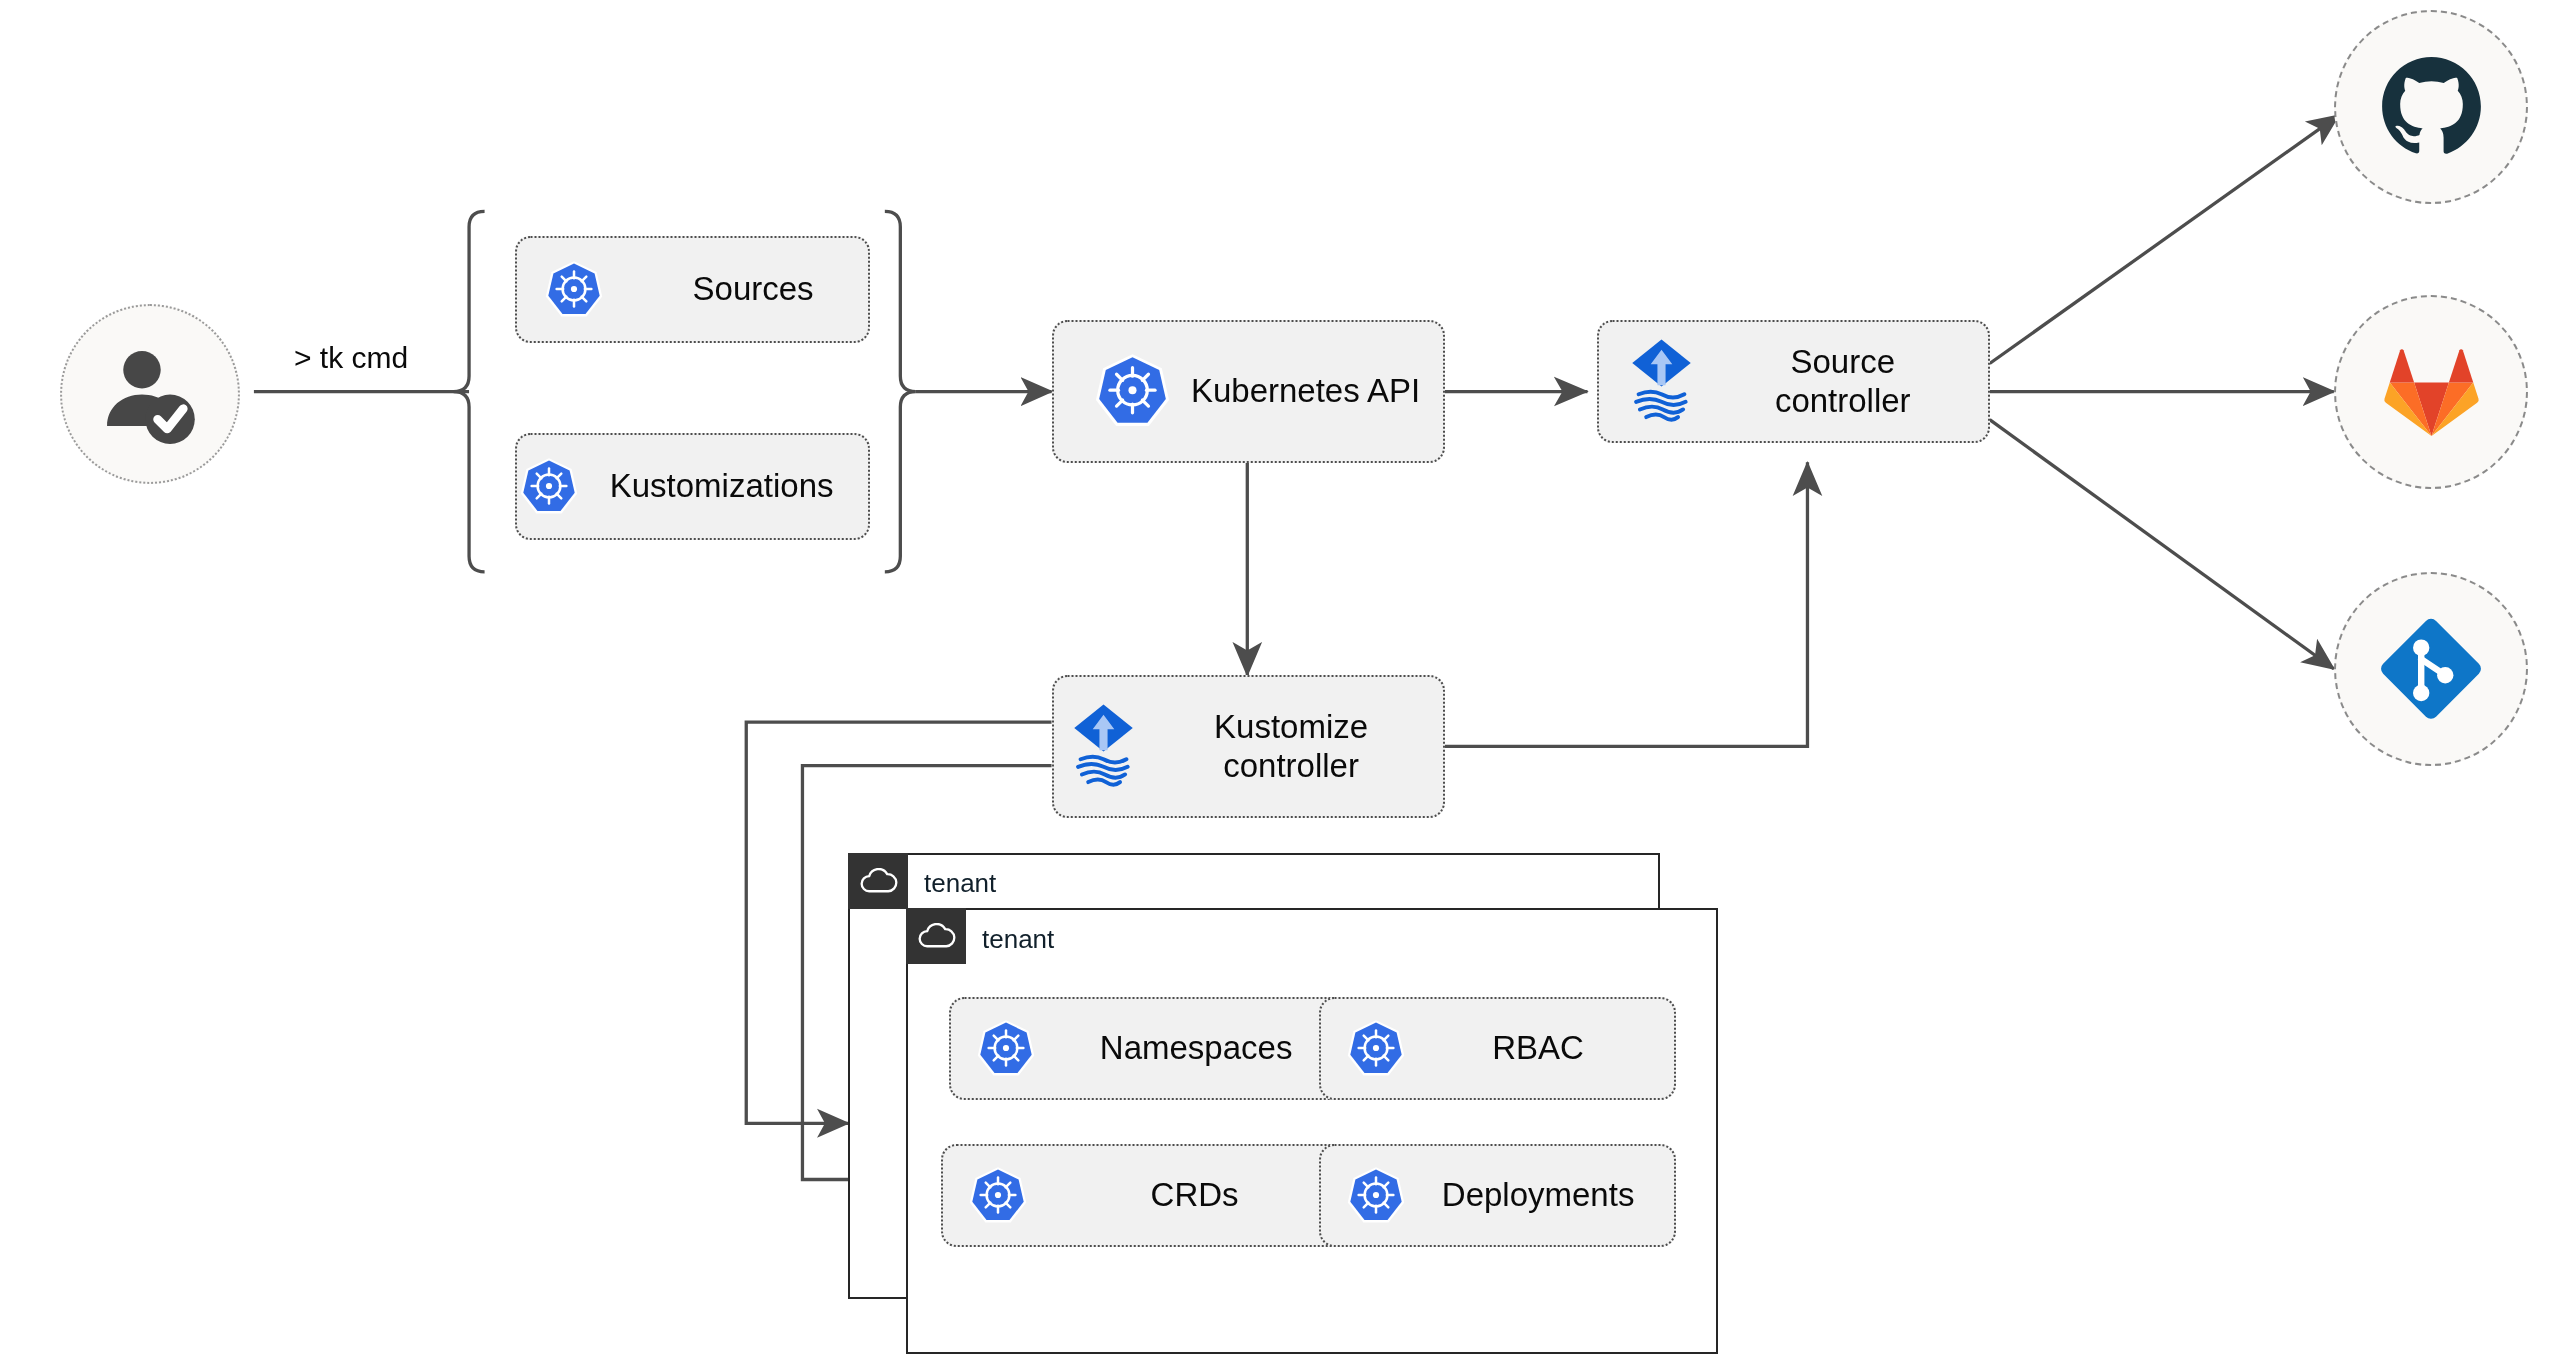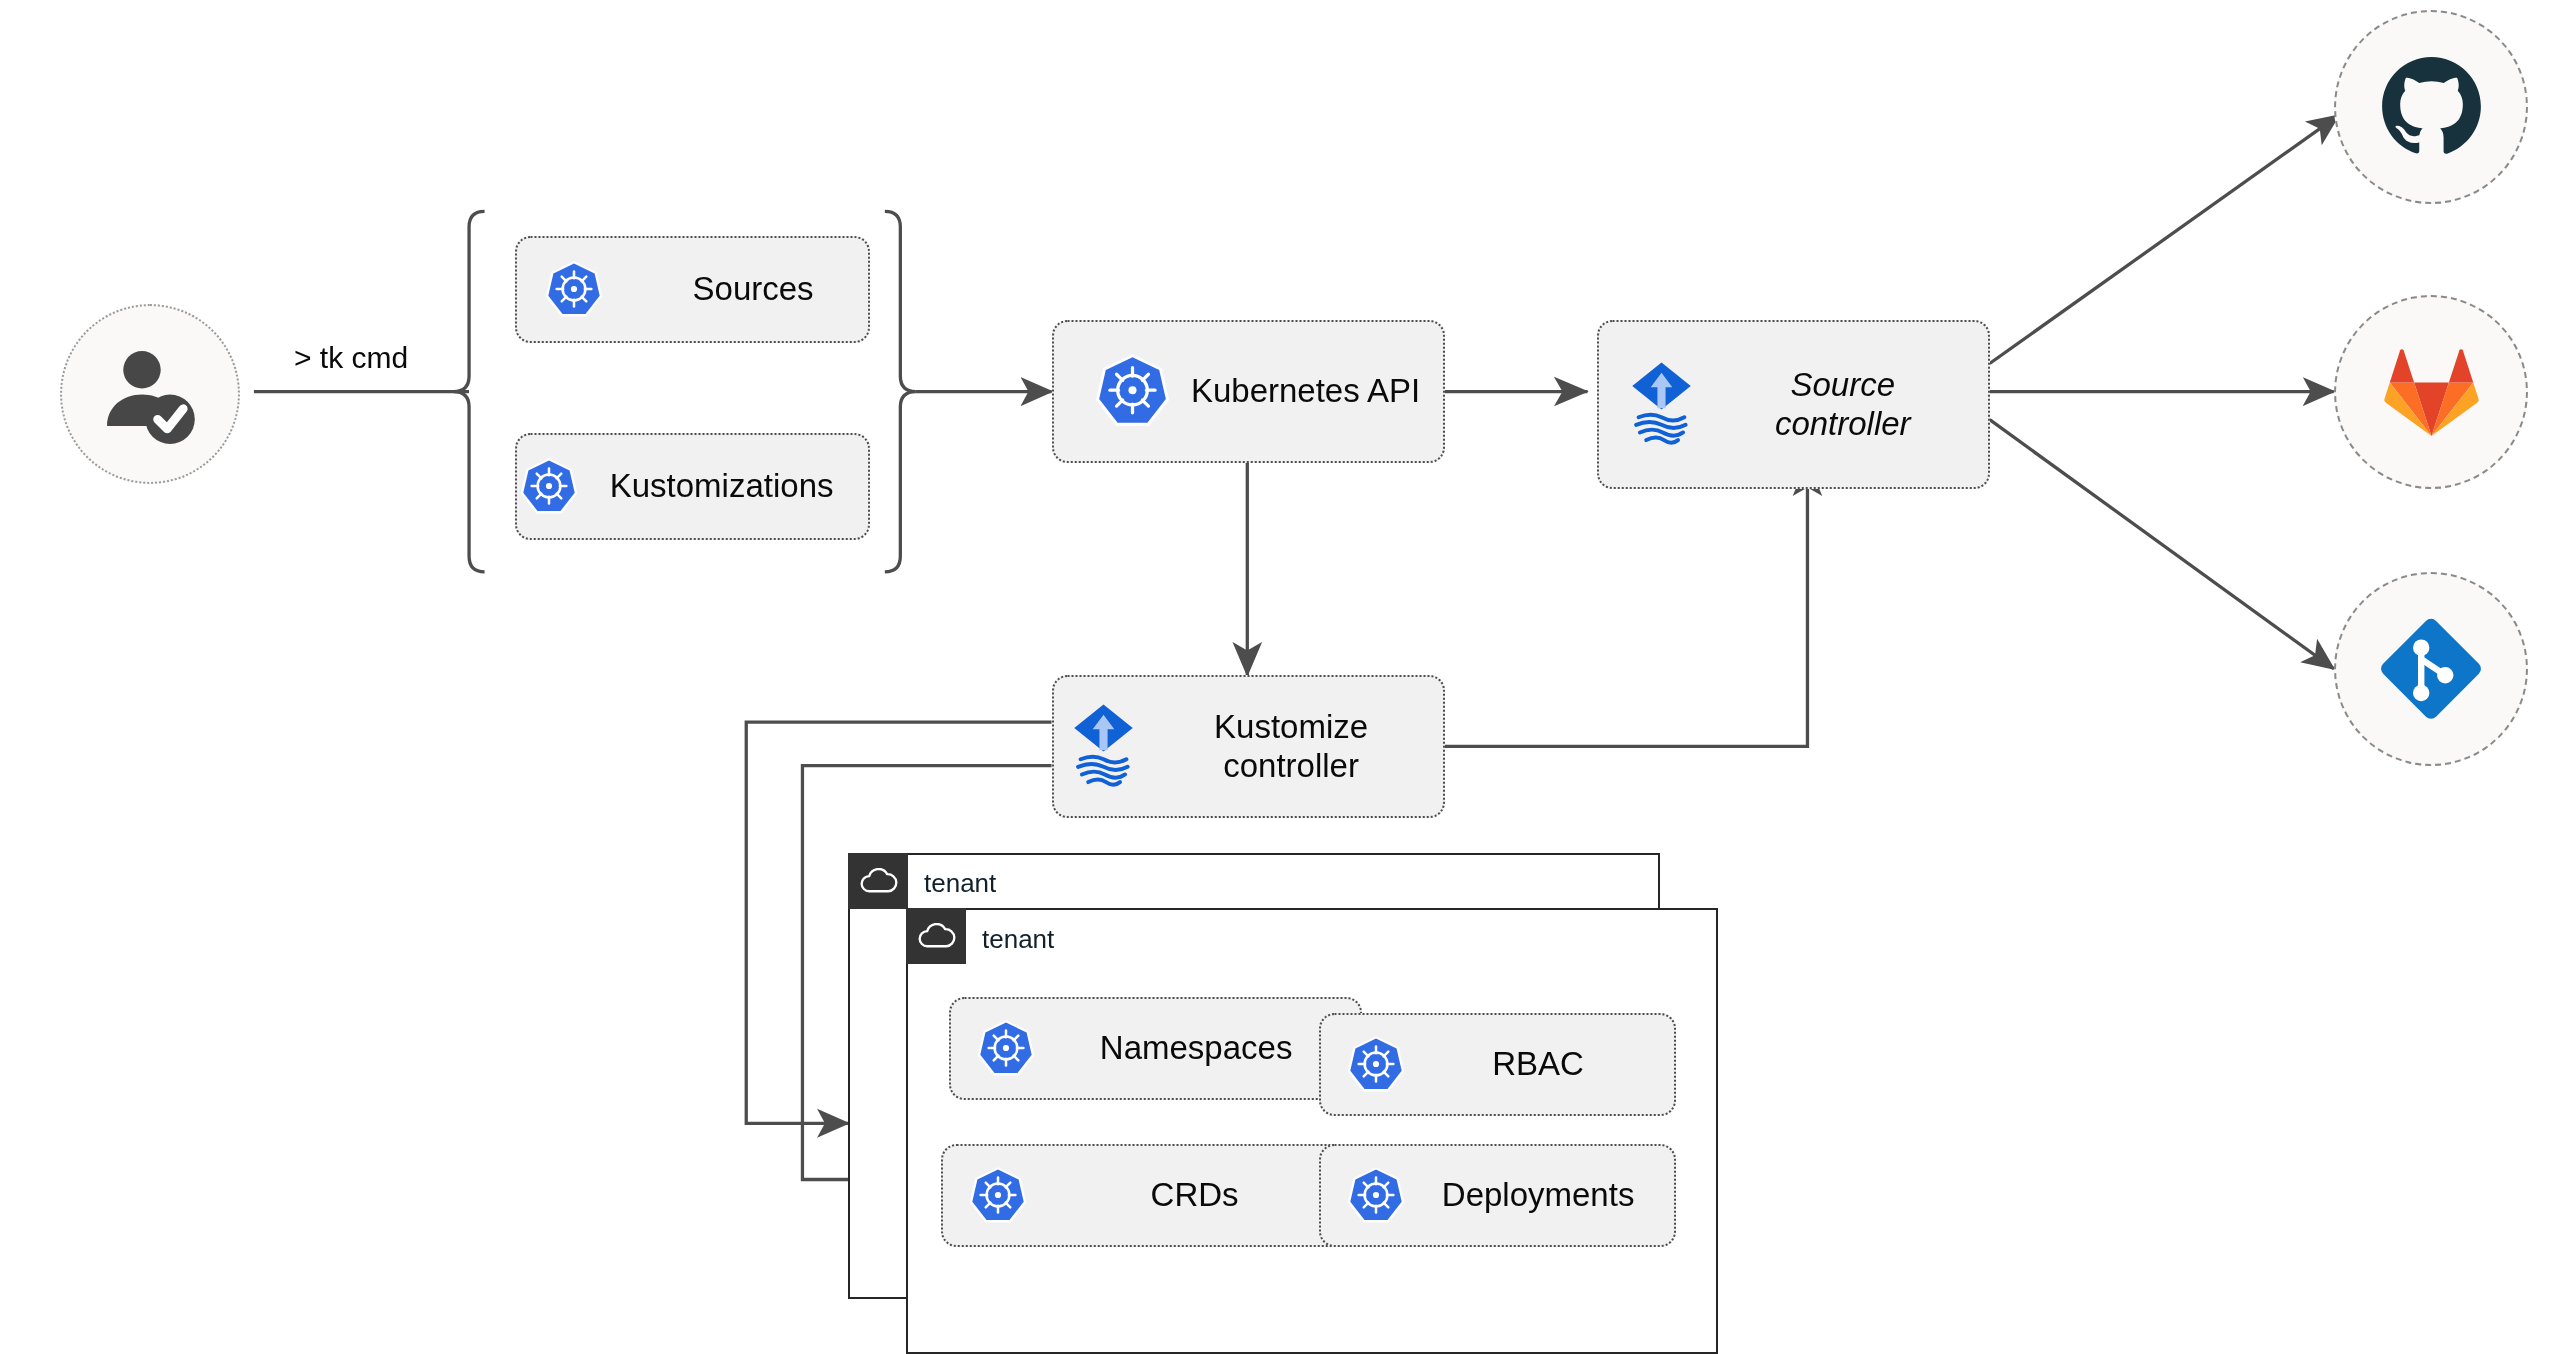--- a/index.html
+++ b/index.html
@@ -139,21 +139,21 @@
           <line x1="42.8" y1="31" x2="49.4" y2="31"></line>
         <line x1="19.7" y1="18.7" x2="24.4" y2="23.4"></line>
           <line x1="39.6" y1="38.6" x2="44.3" y2="43.3"></line>
         <line x1="44.3" y1="18.7" x2="39.6" y2="23.4"></line>
           <line x1="24.4" y1="38.6" x2="19.7" y2="43.3"></line>
       </g>
     </svg>
     <div class="lbl">Kubernetes API</div>
   </div>
 
-  <div class="node dbox" style="left:1597px;top:320px;width:393px;height:169px;padding-left:21.3px;font-style:italic;">
+  <div class="node dbox" style="left:1597px;top:320px;width:393px;height:123px;padding-left:21.3px;">
     <svg class="icon" width="83" height="89" viewBox="0 0 64 70">
       <path d="M32 2 L55 20.5 L32 39 L9 20.5 Z" fill="#1061D6"></path>
       <path d="M32 10 L40.5 21.5 L35.2 21.5 L35.2 38 L28.8 38 L28.8 21.5 L23.5 21.5 Z" fill="#A9C7F5"></path>
       <g stroke="#1061D6" fill="none" stroke-linecap="round" stroke-width="3.1">
         <path d="M14 45 Q24 41 32 45 Q41 50 50 45"></path>
         <path d="M12 51 Q23 46.5 32 51 Q41.5 56 51 51"></path>
         <path d="M15 57 Q25 52.5 33 57 Q42 62 49 57"></path>
         <path d="M20 63 Q28 59 34 63 Q40 67 45 63"></path>
       </g>
     </svg>
@@ -245,21 +245,21 @@
           <line x1="42.8" y1="31" x2="49.4" y2="31"></line>
         <line x1="19.7" y1="18.7" x2="24.4" y2="23.4"></line>
           <line x1="39.6" y1="38.6" x2="44.3" y2="43.3"></line>
         <line x1="44.3" y1="18.7" x2="39.6" y2="23.4"></line>
           <line x1="24.4" y1="38.6" x2="19.7" y2="43.3"></line>
       </g>
     </svg>
     <div class="lbl">Namespaces</div>
   </div>
 
-  <div class="node dbox" style="left:1319px;top:997px;width:357px;height:103px;padding-left:23px;margin-top:16px;">
+  <div class="node dbox" style="left:1319px;top:997px;width:357px;height:103px;padding-left:23px;">
     <svg class="icon" width="64" height="64" viewBox="0 0 64 64">
       <path d="M32 3.2 L54.6 14.1 L60.2 38.6 L44.6 58.6 L19.4 58.6 L3.8 38.6 L9.4 14.1 Z" fill="#ffffff"></path>
       <path d="M32 5.6 L52.6 15.5 L57.7 37.8 L43.5 56 L20.5 56 L6.3 37.8 L11.4 15.5 Z" fill="#326CE5"></path>
       <g fill="none" stroke="#ffffff" stroke-width="2.5" stroke-linecap="round">
         <circle cx="32" cy="31" r="11.4"></circle>
         <circle cx="32" cy="31" r="3.1" fill="#ffffff" stroke="none"></circle>
         <line x1="32" y1="13.6" x2="32" y2="20.2"></line>
           <line x1="32" y1="41.8" x2="32" y2="48.4"></line>
         <line x1="14.6" y1="31" x2="21.2" y2="31"></line>
           <line x1="42.8" y1="31" x2="49.4" y2="31"></line>

